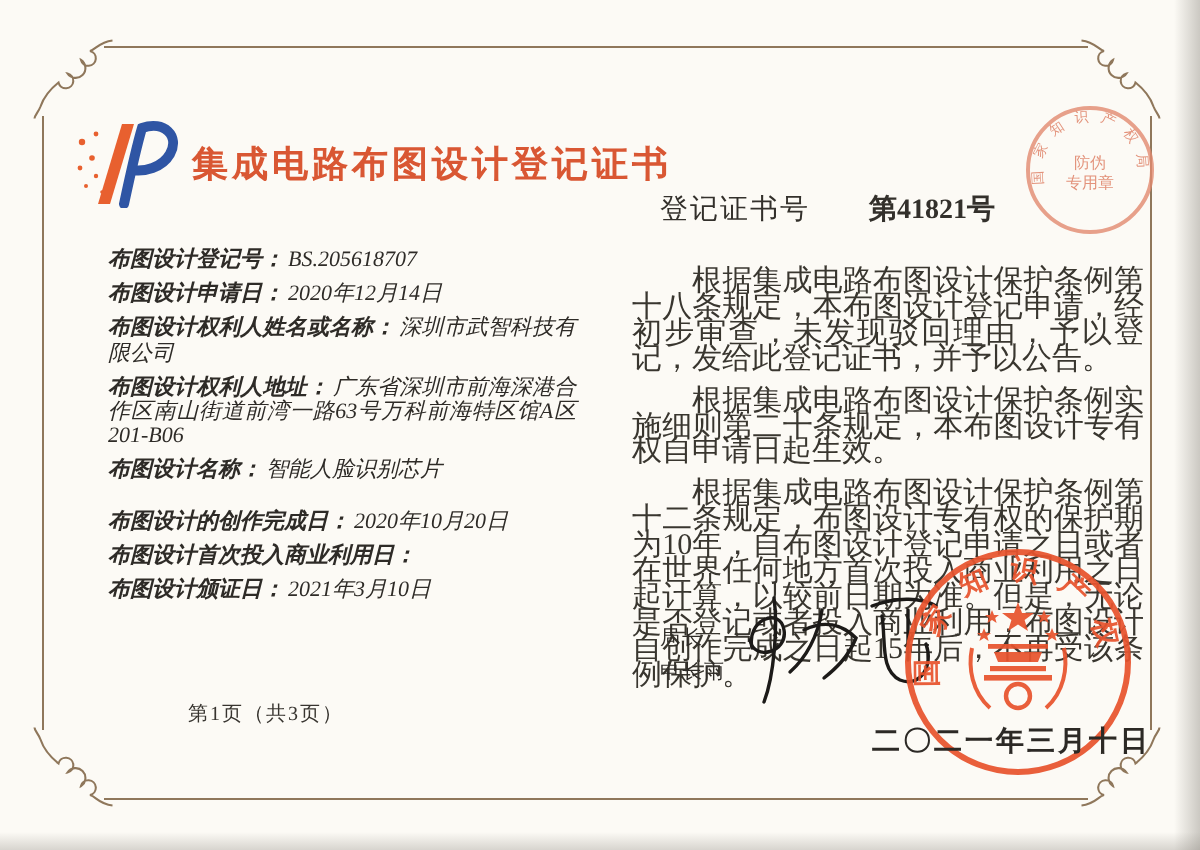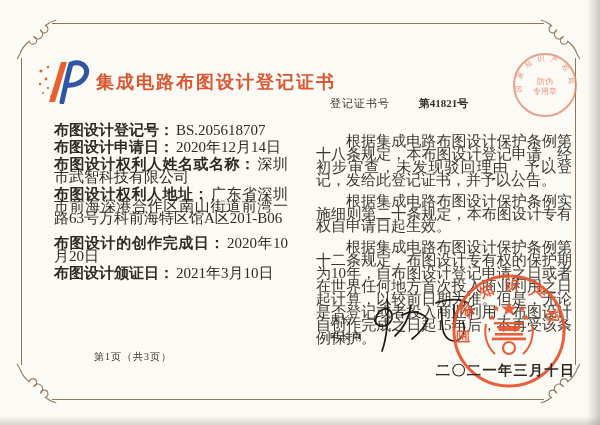--- a/index.html
+++ b/index.html
@@ -23,26 +23,26 @@
   .corner { position:absolute; width:42px; height:42px; }
   .c-tl { left:15px; top:18px; }
   .c-tr { right:18px; top:18px; transform:scaleX(-1); }
   .c-bl { left:15px; bottom:20px; transform:scaleY(-1); }
   .c-br { right:18px; bottom:20px; transform:scale(-1,-1); }
   
   .header { position:absolute; left:36px; top:60px; display:flex; align-items:center; }
   .logo { width:56px; height:44px; }
   .title { font-size:18px; font-weight:bold; color:#d95733; letter-spacing:2px;
     white-space:nowrap; margin-left:4px; }
-  .certno-row { position:absolute; left:330px; top:96px; font-size:11px; }
+  .certno-row { position:absolute; left:330px; top:96px; font-size:14px; }
   .certno-row .lbl { letter-spacing:1px; }
   .certno-row .val { font-weight:bold; margin-left:26px; }
   
   .left-col { position:absolute; left:54px; top:124px; width:234px;
-    font-size:15px; line-height:12.2px; color:#2e2b27; }
+    font-size:11px; line-height:12.2px; color:#2e2b27;font-style:italic; }
   .field { margin-bottom:5px; text-align:justify; }
   .field .lbl { font-weight:bold; }
   .field .val { margin-left:2px; }
   .gap-top { margin-top:13px; }
   .footer { position:absolute; left:94px; top:350px; font-size:10px;
     letter-spacing:1px; color:#37342f; }
   
   .right-col { position:absolute; left:316px; top:135px; width:256px;
     font-size:15px; line-height:12.9px; color:#39362f; }
   .right-col p { text-indent:2em; text-align:justify; margin-bottom:8px; }
@@ -96,21 +96,23 @@
   <div class="certno-row">
     <span class="lbl">登记证书号</span>
     <span class="val">第41821号</span>
   </div>
 
   <div class="left-col">
     <p class="field"><span class="lbl">布图设计登记号：</span><span class="val">BS.205618707</span></p>
     <p class="field"><span class="lbl">布图设计申请日：</span><span class="val">2020年12月14日</span></p>
     <p class="field"><span class="lbl">布图设计权利人姓名或名称：</span><span class="val">深圳市武智科技有限公司</span></p>
     <p class="field"><span class="lbl">布图设计权利人地址：</span><span class="val">广东省深圳市前海深港合作区南山街道前湾一路63号万科前海特区馆A区201-B06</span></p>
+    <p class="field"><span class="lbl">布图设计名称：</span><span class="val">智能人脸识别芯片</span></p>
     <p class="field gap-top"><span class="lbl">布图设计的创作完成日：</span><span class="val">2020年10月20日</span></p>
+    <p class="field"><span class="lbl">布图设计首次投入商业利用日：</span><span class="val"></span></p>
     <p class="field"><span class="lbl">布图设计颁证日：</span><span class="val">2021年3月10日</span></p>
   </div>
 
   <div class="footer">第1页（共3页）</div>
 
   <div class="right-col">
     <p>根据集成电路布图设计保护条例第十八条规定，本布图设计登记申请，经初步审查，未发现驳回理由，予以登记，发给此登记证书，并予以公告。</p>
     <p>根据集成电路布图设计保护条例实施细则第二十条规定，本布图设计专有权自申请日起生效。</p>
     <p>根据集成电路布图设计保护条例第十二条规定，布图设计专有权的保护期为10年，自布图设计登记申请之日或者在世界任何地方首次投入商业利用之日起计算，以较前日期为准。但是，无论是否登记或者投入商业利用，布图设计自创作完成之日起15年后，不再受该条例保护。</p>
   </div>

